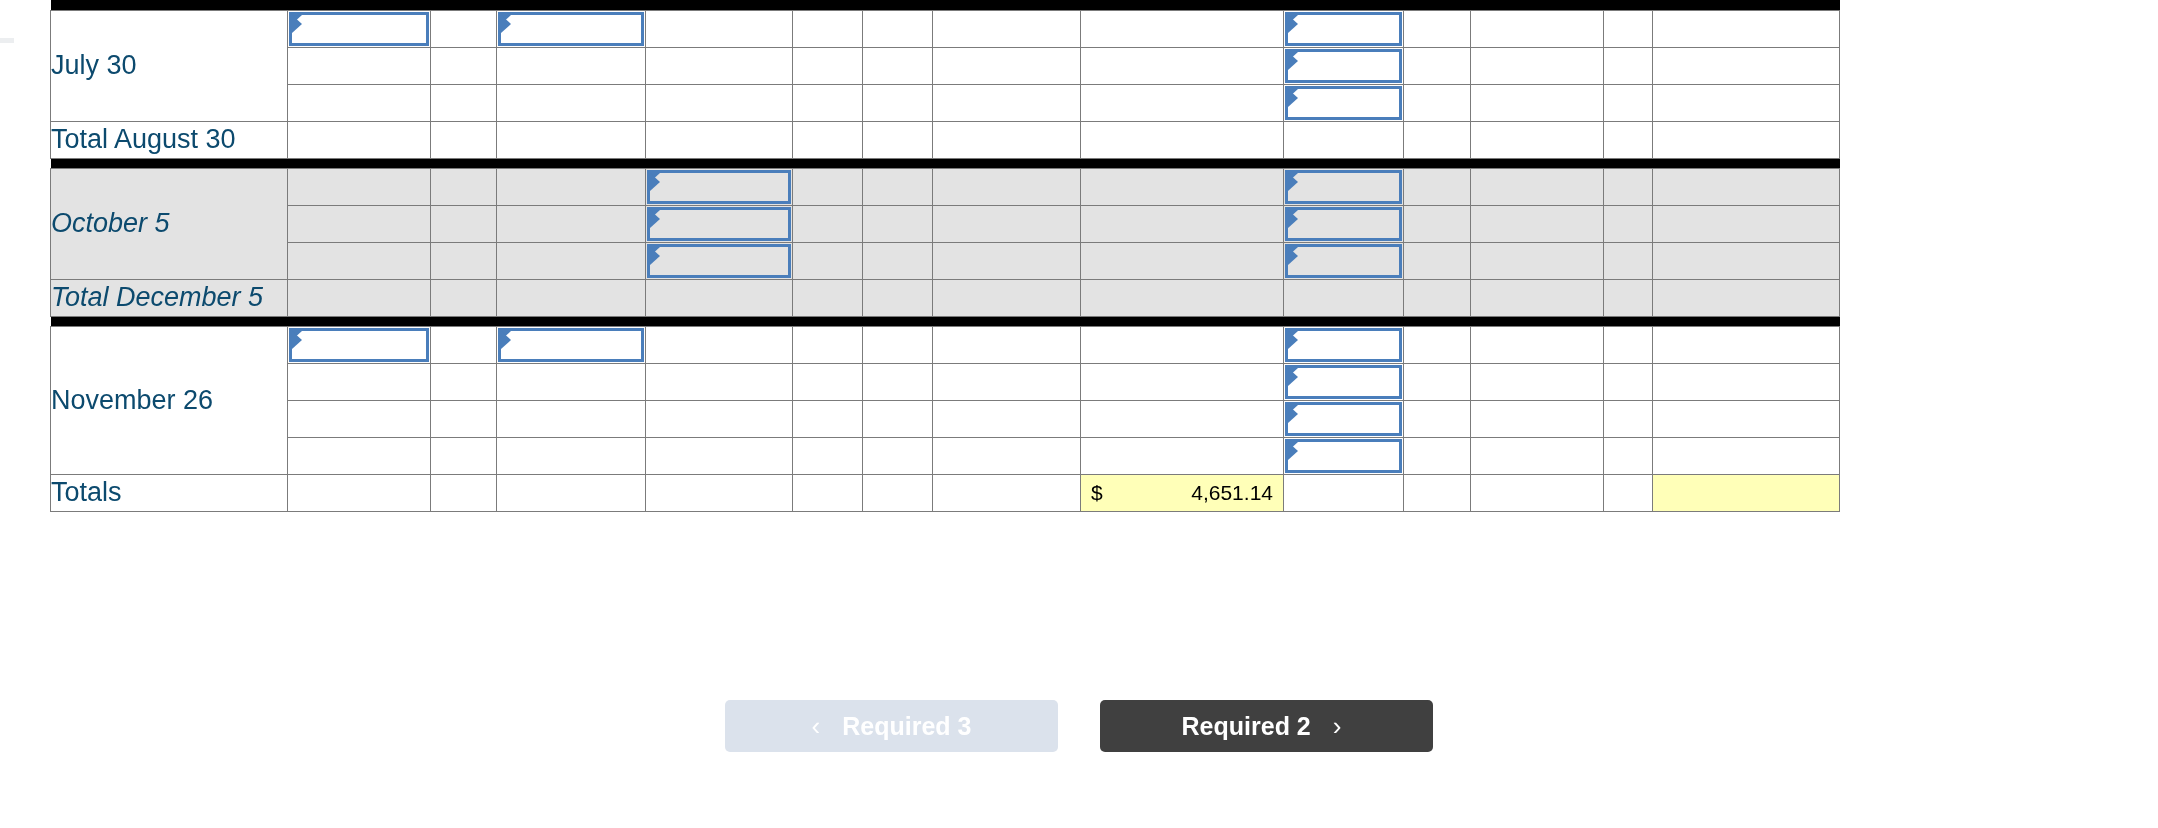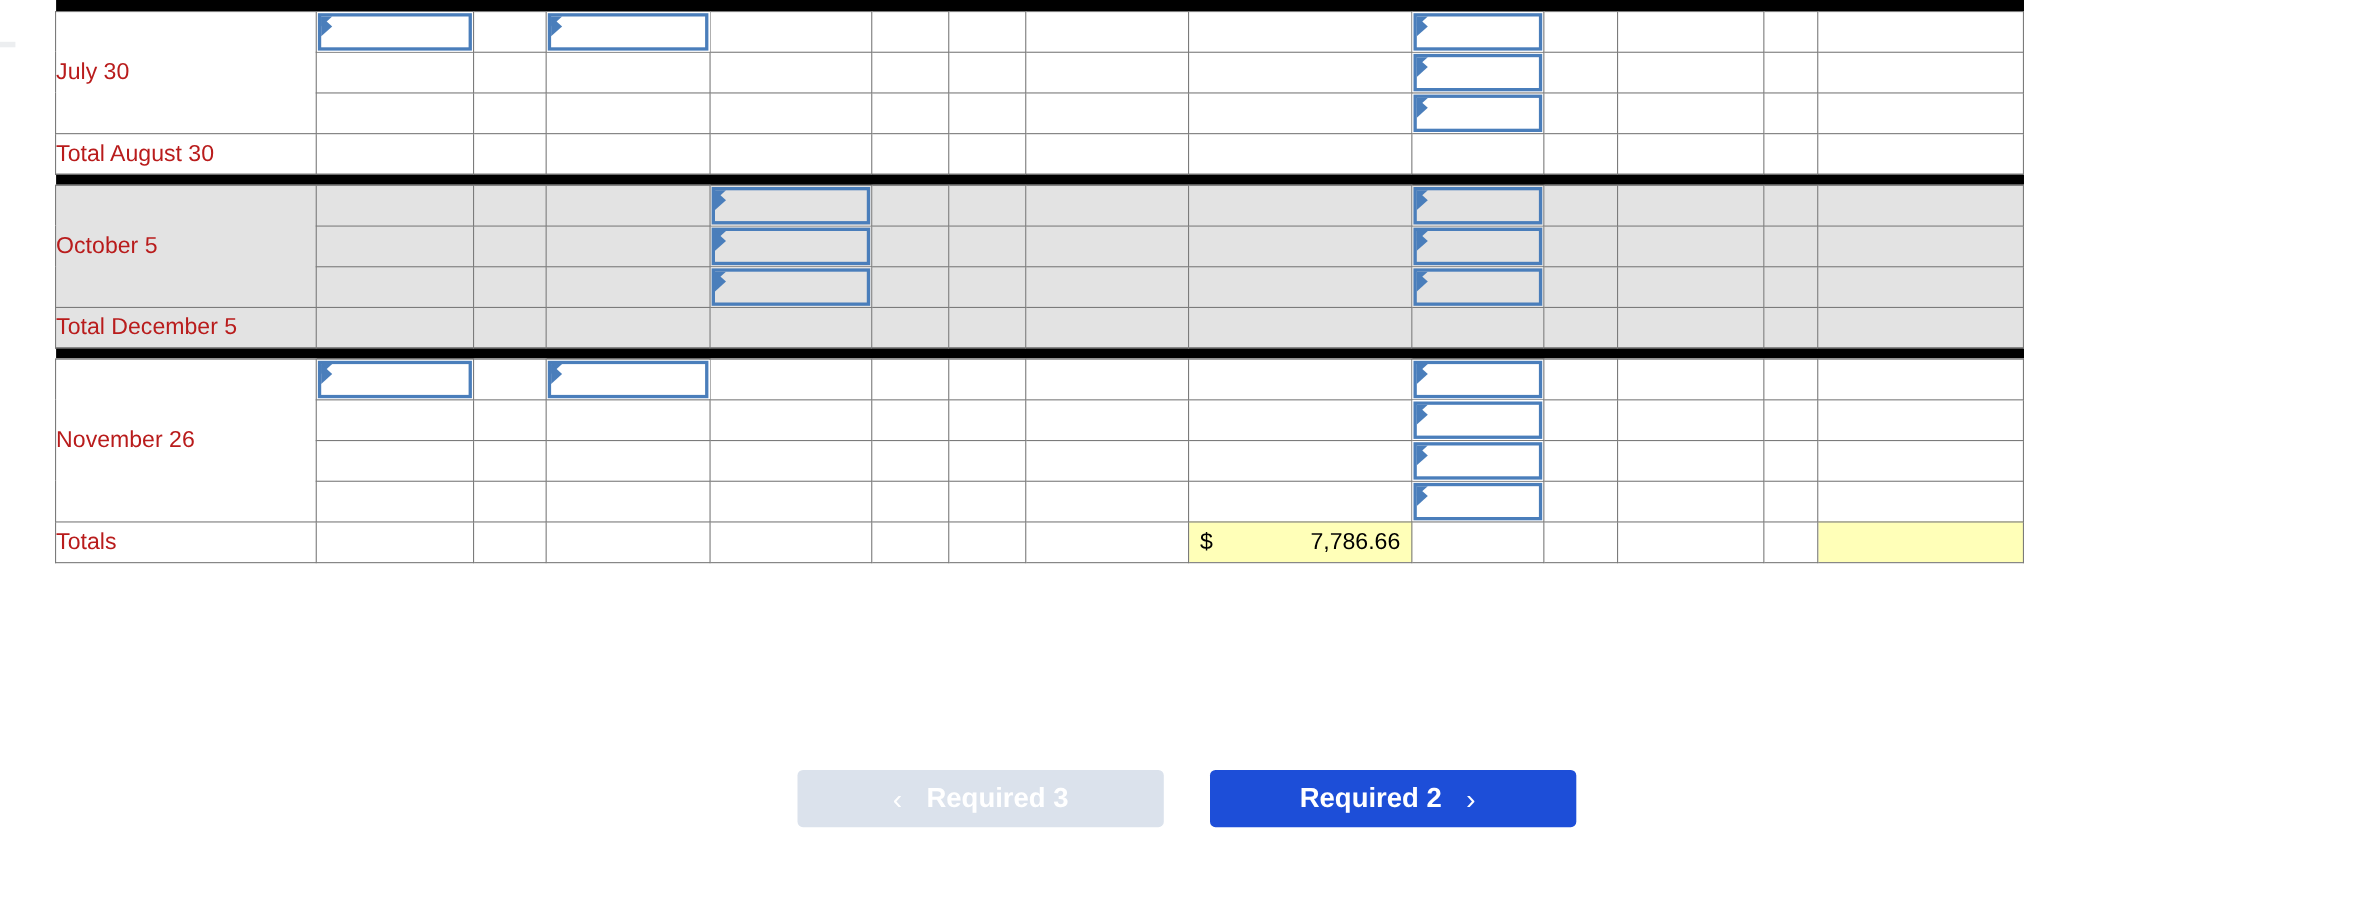--- a/index.html
+++ b/index.html
@@ -52,26 +52,26 @@
     border: none;
     padding: 0;
   }
 
   
   tr.shaded td { background: #e3e3e3; }
 
   
   td.lbl {
     padding-left: 8px;
-    font-size: 21px;
-    color: #b91c1c;
+    font-size: 27px;
+    color: #0c4a6e;
     white-space: nowrap;
     background: inherit;
   }
-  tr.shaded td.lbl { background: #e3e3e3; }
+  tr.shaded td.lbl { background: #e3e3e3; font-style: italic; }
 
   
   td.vsep-l { border-left: 2px solid #000000; }
   td.vsep-r { border-right: 2px solid #000000; }
 
   
   td.inputcell { position: relative; }
   .inp {
     position: absolute;
     left: 1px; top: 1px; right: 1px; bottom: 1px;
@@ -141,21 +141,21 @@
     justify-content: center;
     gap: 22px;
     cursor: pointer;
     padding: 0 26px;
   }
   .btn.prev {
     background: #dbe2ec;
     color: #ffffff;
   }
   .btn.next {
-    background: #1d4ed8;
+    background: #404040;
     color: #ffffff;
     padding-left: 16px;
   }
   .chev { font-size: 26px; font-weight: normal; line-height: 1; }
 </style>
 </head>
 <body>
 
 <div class="page">
 
@@ -454,21 +454,21 @@
         <td></td>
         <td></td>
         <td></td>
         <td class="vsep-l"></td>
         <td></td>
         <td></td>
         <td></td>
         <td class="yellow">
           <div class="money">
             <span class="sym">$</span>
-            <span class="amt">7,786.66</span>
+            <span class="amt">4,651.14</span>
           </div>
         </td>
         <td></td>
         <td></td>
         <td></td>
         <td></td>
         <td class="yellow vsep-l vsep-r"></td>
       </tr>
 
     </tbody>

